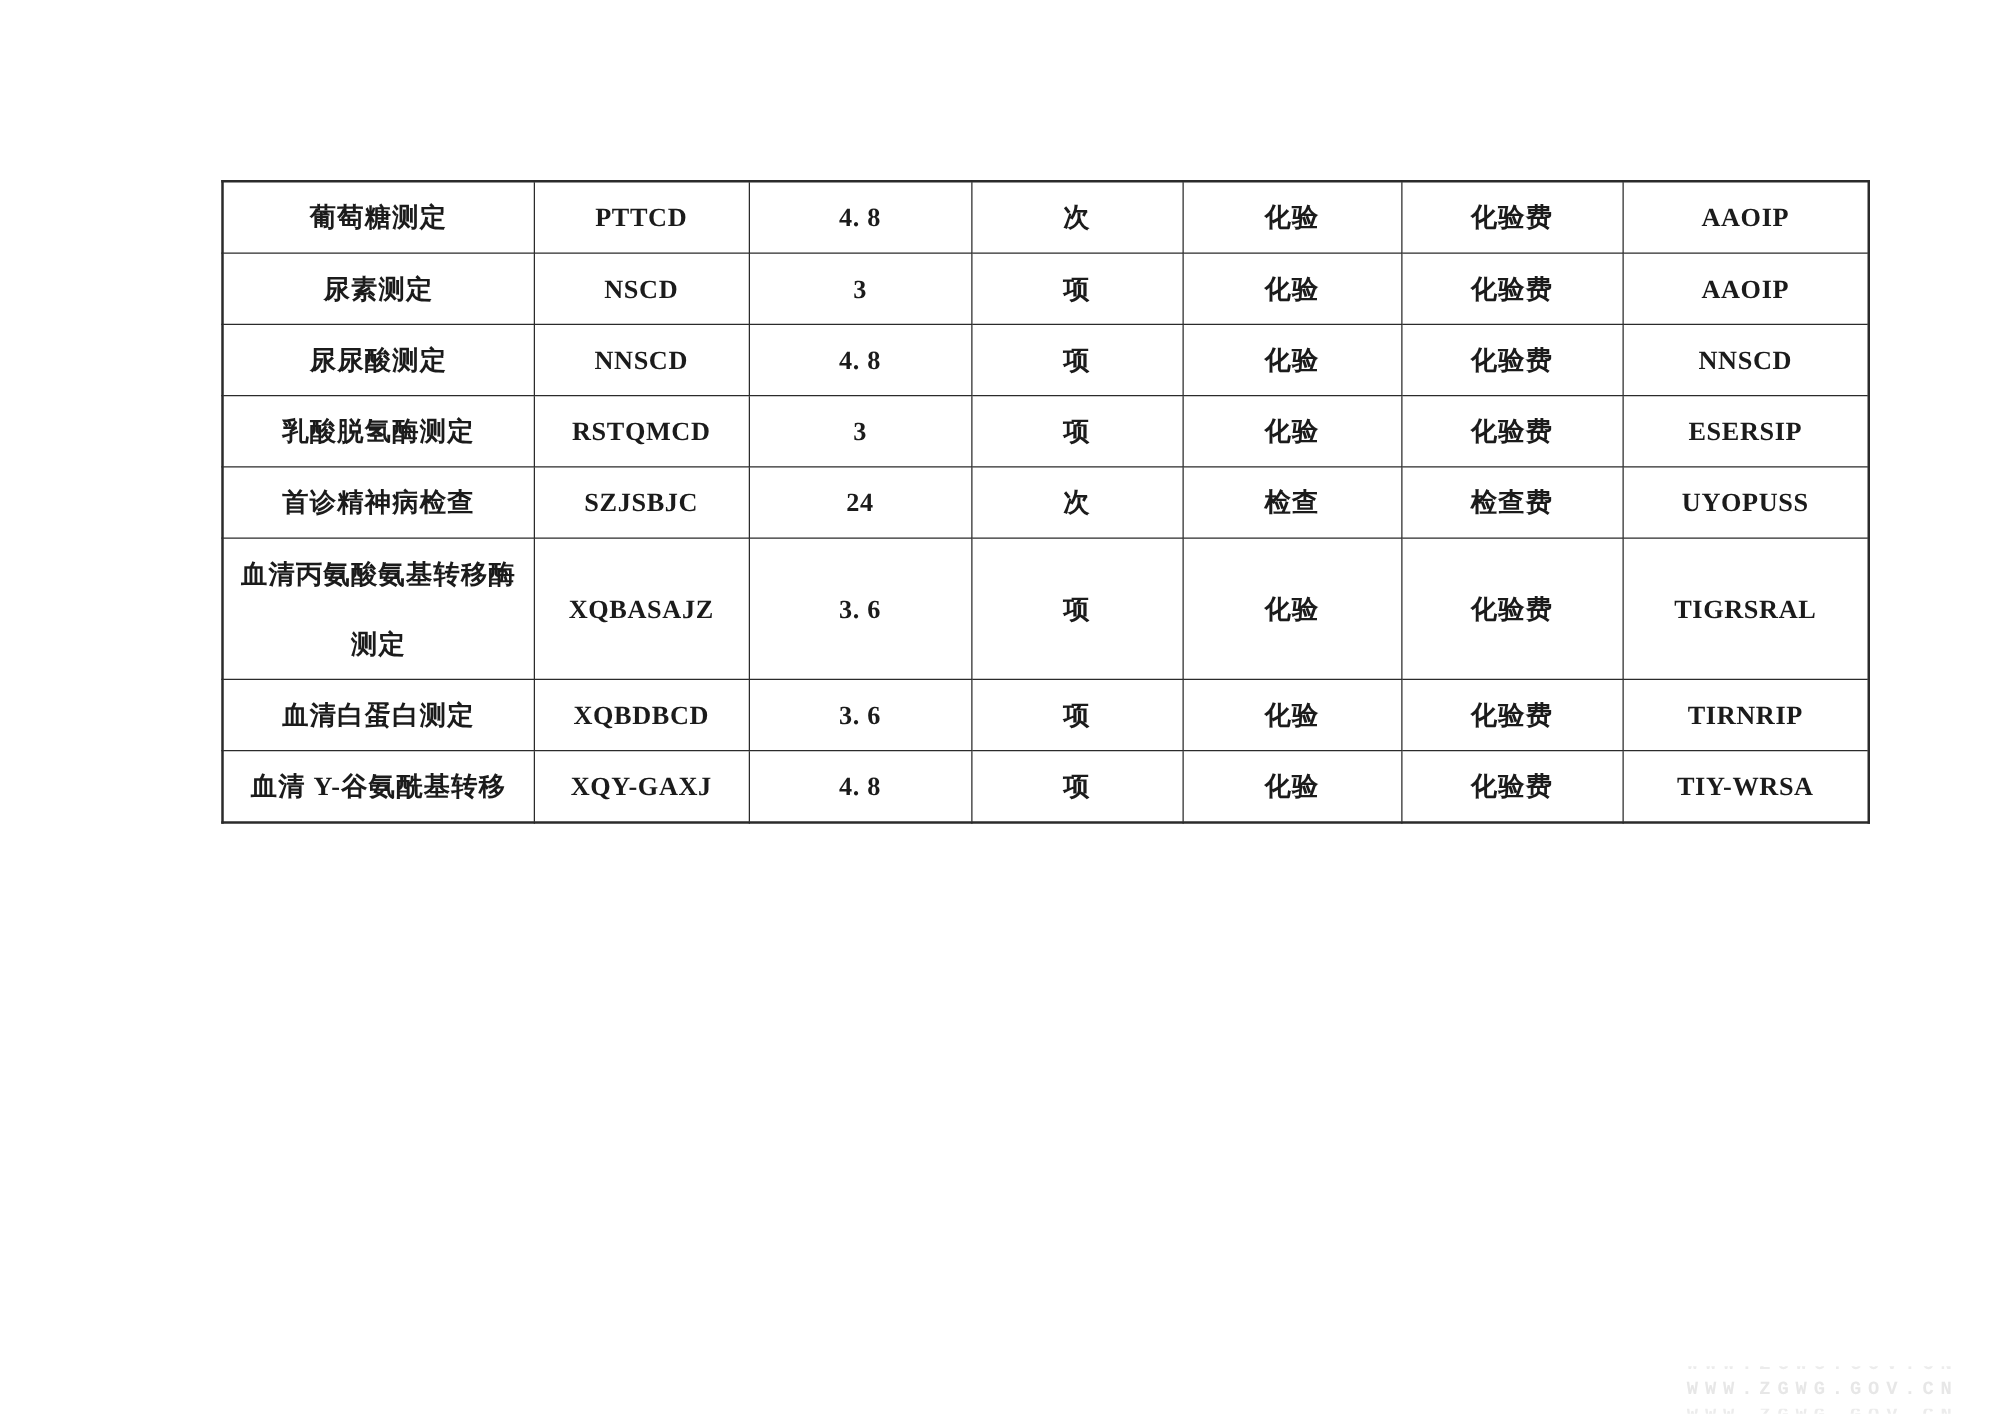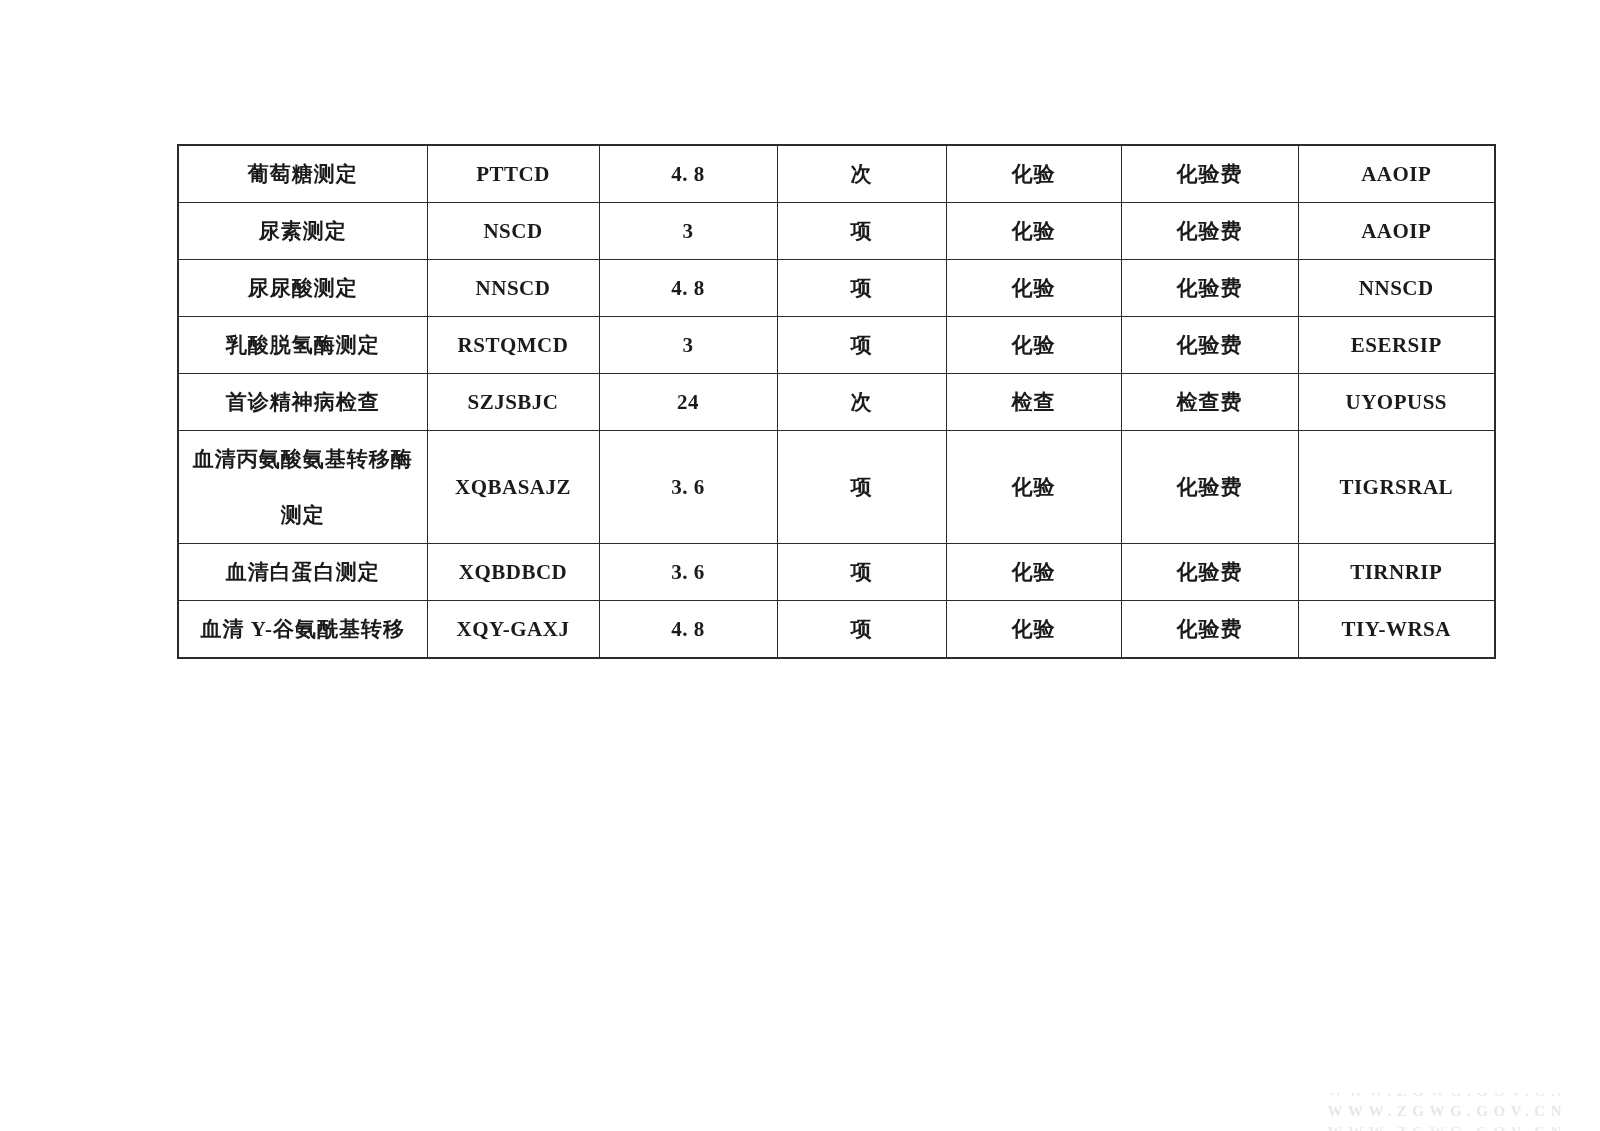--- a/index.html
+++ b/index.html
@@ -49,21 +49,21 @@
   td.c-code, td.c-code2, td.c-qty {
     letter-spacing: 0.5px;
     font-size: 20px;
   }
 
   
   .wm {
     position: absolute;
     right: 33px;
     color: #e7e7e7;
-    font-family: Liberation Serif, serif;
+    font-family: Liberation Mono, monospace;
     font-weight: bold;
     font-size: 15px;
     letter-spacing: 5.5px;
     white-space: nowrap;
   }
   .wm-main { top: 1103px; }
   .wm-sliver { overflow: hidden; color: #ececec; }
   .wm-top { top: 1093px; height: 5px; }
   .wm-top > span { display: block; margin-top: -10px; }
   .wm-bottom { top: 1127px; height: 4px; }

